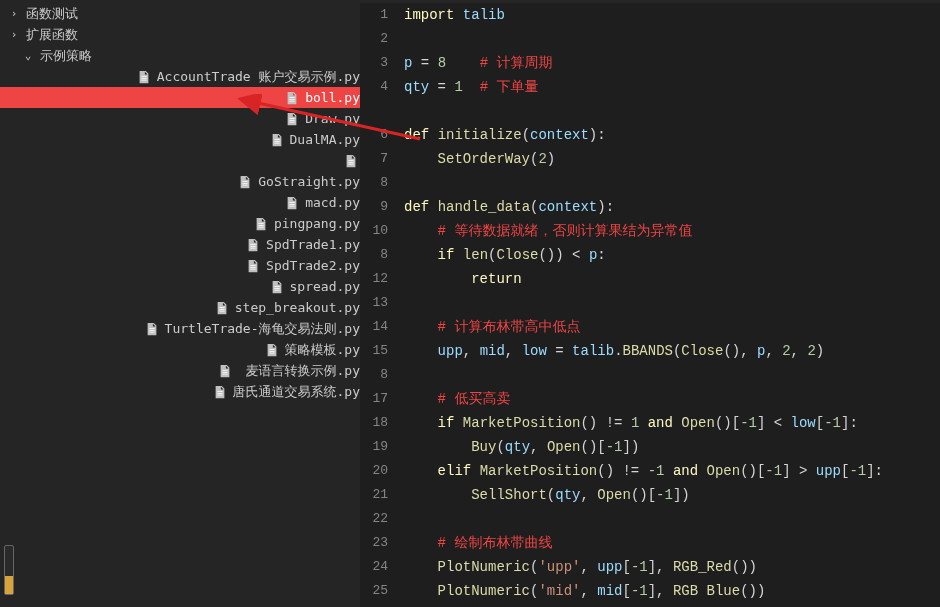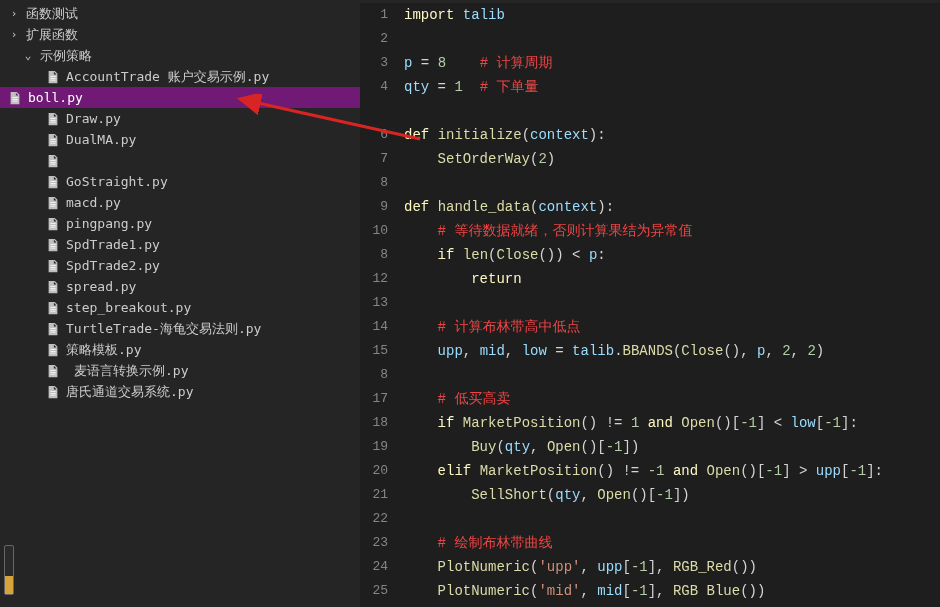--- a/index.html
+++ b/index.html
@@ -22,21 +22,21 @@
 }
 .tree-item {
   display: flex;
   align-items: center;
   height: 21px;
   cursor: pointer;
   font-size: 13px;
   white-space: nowrap;
 }
 .tree-item.selected {
-  background: #701a75;
+  background: #ef4444;
   color: #ffffff;
   padding-left: 6px;
 }
 .chevron {
   width: 16px;
   font-size: 11px;
   display: inline-flex;
   justify-content: center;
   color: #cccccc;
 }
@@ -45,21 +45,21 @@
   text-align: center;
   color: #a0a0a0;
   font-size: 13px;
   display: inline-flex;
   align-items: center;
   justify-content: center;
 }
 .file-icon svg { display: block; }
 .ind0 { padding-left: 6px; }
 .ind1 { padding-left: 20px; }
-.ind2 { padding-left: 44px; }
+.ind2 { padding-left: 44px; justify-content: flex-end; }
 .editor {
   flex: 1;
   background: #1e1e1e;
   display: flex;
   flex-direction: column;
 }
 .tabbar {
   height: 3px;
   background: #252526;
 }

